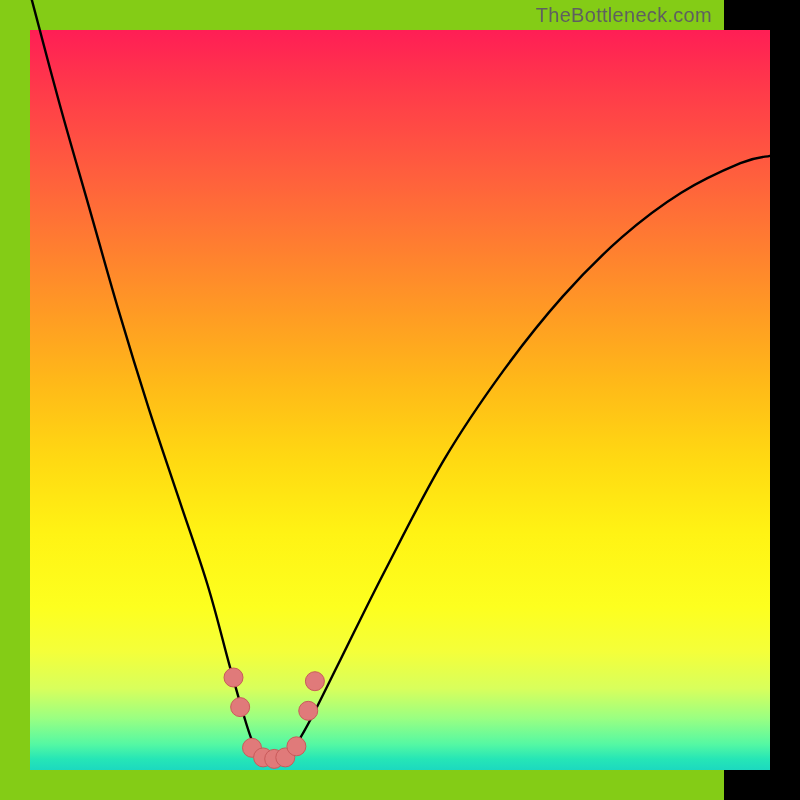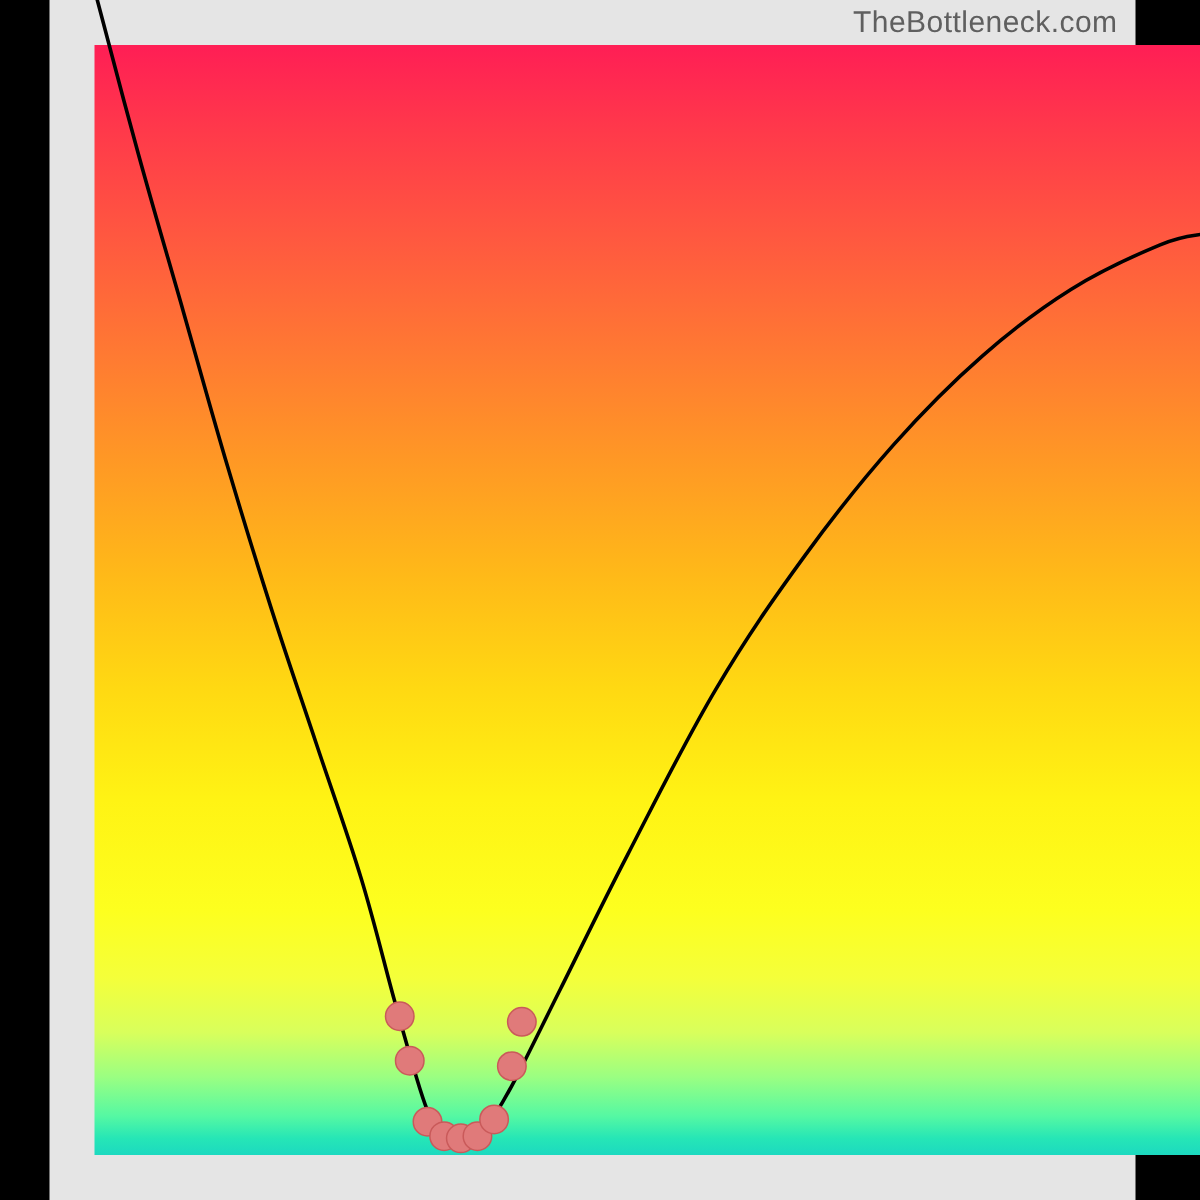--- a/index.html
+++ b/index.html
@@ -8,22 +8,21 @@
     width: 800px;
     height: 800px;
     background: #000;
     overflow: hidden;
     font-family: Arial, Helvetica, sans-serif;
   }
   .frame {
     position: relative;
     width: 724px;
     height: 800px;
-    background: #e5e5e5;
-    margin-left: 33px;
+    background: #84cc16;
   }
   .plot-area {
     position: absolute;
     left: 30px;
     top: 30px;
     width: 740px;
     height: 740px;
     background: linear-gradient(
       to bottom,
       #ff1e55 0%,

